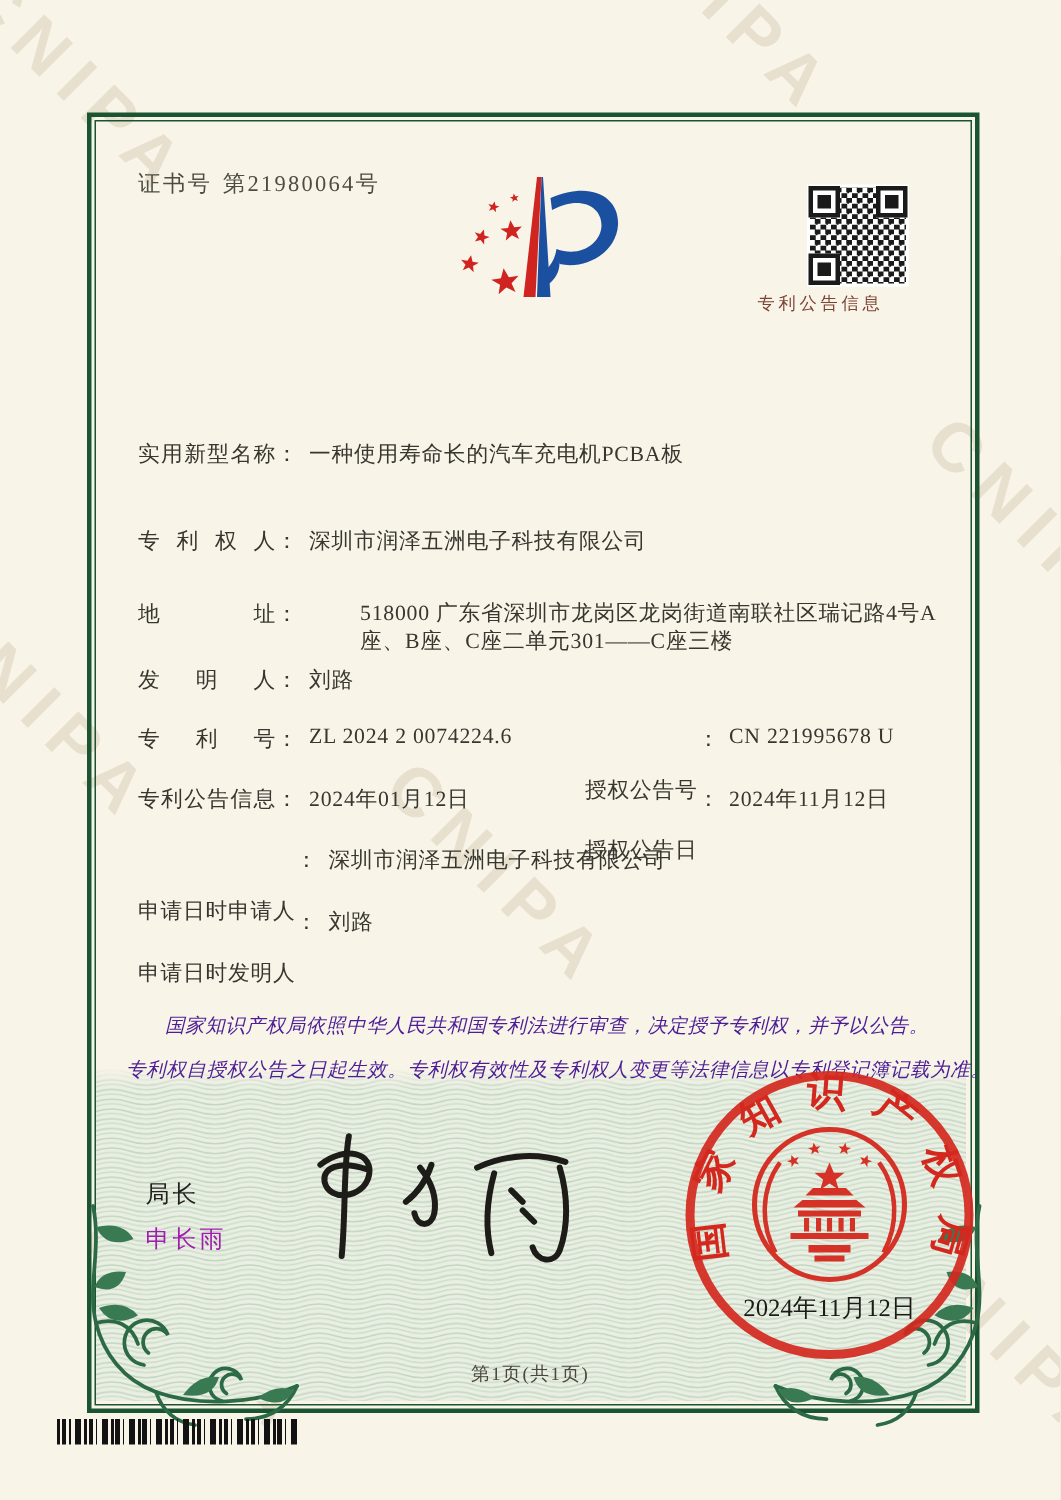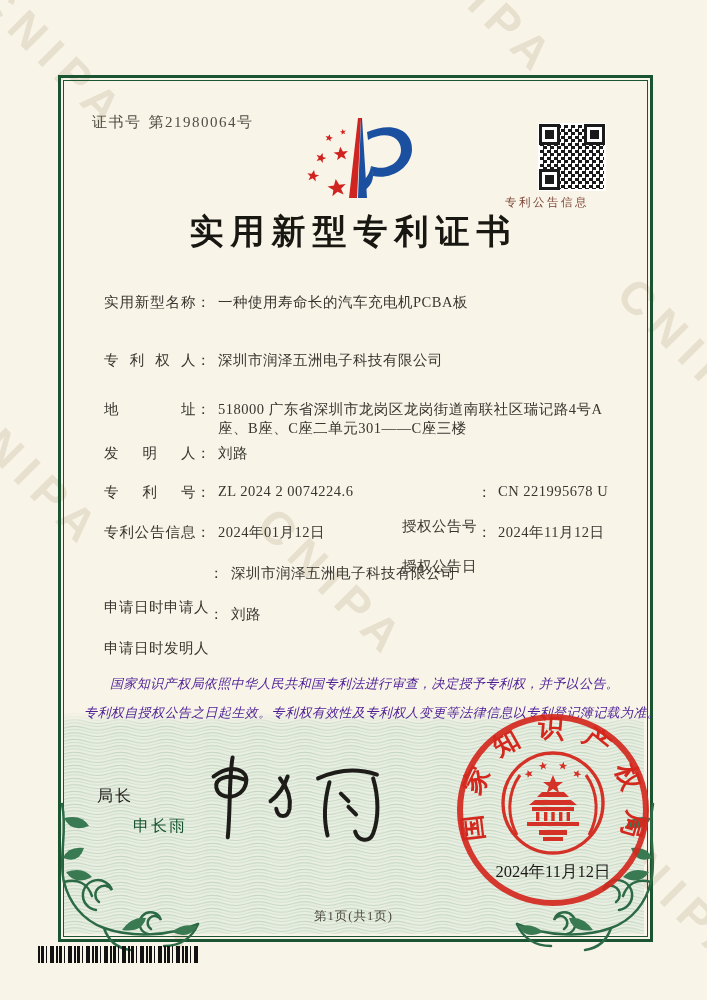--- a/index.html
+++ b/index.html
@@ -23,38 +23,38 @@
   .qr{position:absolute;left:538px;top:123px;width:64px;height:64px;background:#fff;padding:2px;z-index:4;}
   .qr-grid{position:relative;width:100%;height:100%;
            background:repeating-conic-gradient(#1a1a1a 0% 25%,#fff 0% 50%) 0 0/7px 7px;}
   .f{position:absolute;width:15px;height:15px;border:3px solid #1a1a1a;background:#fff;box-sizing:content-box;}
   .f::after{content:"";position:absolute;inset:3px;background:#1a1a1a;}
   .f.tl{left:-1px;top:-1px}.f.tr{right:-1px;top:-1px}.f.bl{left:-1px;bottom:-1px}
   .qr-cap{position:absolute;left:505px;top:195px;font-size:11.5px;letter-spacing:2.5px;color:#7d4436;z-index:4;}
   .title{position:absolute;left:63px;width:581px;top:209px;text-align:center;font-size:34px;font-weight:bold;
          letter-spacing:7px;color:#191712;z-index:4;}
   
-  .row{position:absolute;left:104px;width:556px;font-size:14.5px;letter-spacing:.5px;white-space:nowrap;z-index:4;}
+  .row{position:absolute;left:92px;width:556px;font-size:14.5px;letter-spacing:.5px;white-space:nowrap;z-index:4;}
   .lbl{display:inline-block;width:92px;text-align:justify;text-align-last:justify;vertical-align:top;}
   .lbl.auto{width:auto;text-align:left;text-align-last:auto;margin-top:34px;}
   .colon{display:inline-block;margin-right:7px;vertical-align:top;}
   .val{display:inline-block;vertical-align:top;}
-  .val.wrap{white-space:normal;width:402px;line-height:19px;}
+  .val.wrap{white-space:normal;width:402px;line-height:19px;margin-left:34px;}
   .rcol{position:absolute;left:298px;top:0;white-space:nowrap;}
   .rcol .colon{margin-right:6px;}
   
   .statement{position:absolute;left:84px;top:669px;width:545px;font-size:13px;line-height:29px;
              color:#4c1d95;letter-spacing:.4px;z-index:4;font-style:italic;}
   .statement p{margin:0;white-space:nowrap;}
   .statement .l1{text-indent:26px;}
   
   .sig-title{position:absolute;left:97px;top:786px;font-size:16px;color:#22211d;letter-spacing:2px;
              font-family:"Liberation Sans","DejaVu Sans",sans-serif;z-index:5;text-align:right;}
-  .sig-name{position:absolute;left:97px;top:816px;font-size:16px;color:#14532d;letter-spacing:2px;
-            font-family:"Liberation Sans","DejaVu Sans",sans-serif;z-index:5;margin-left:36px;}
+  .sig-name{position:absolute;left:97px;top:816px;font-size:16px;color:#a21caf;letter-spacing:2px;
+            font-family:"Liberation Sans","DejaVu Sans",sans-serif;z-index:5;}
   .sig-script{position:absolute;left:195px;top:748px;z-index:5;}
   .seal{position:absolute;left:454px;top:711px;z-index:6;}
   
   .footer{position:absolute;left:63px;width:581px;top:908px;text-align:center;font-size:12.5px;
           letter-spacing:1px;color:#4a473f;z-index:4;}
   .barcode{position:absolute;left:38px;top:946px;width:162px;height:17px;z-index:4;
            background:repeating-linear-gradient(90deg,#121212 0 2px,transparent 2px 3px,#121212 3px 6px,
            transparent 6px 8px,#121212 8px 9px,transparent 9px 12px,#121212 12px 16px,transparent 16px 18px);}
 </style>
 </head>
@@ -144,21 +144,20 @@
 
   <div class="qr">
     <div class="qr-grid">
       <div class="f tl"></div>
       <div class="f tr"></div>
       <div class="f bl"></div>
     </div>
   </div>
   <div class="qr-cap">专利公告信息</div>
 
-  <div class="title">实用新型专利证书</div>
 
   <div class="row" style="top:293px">
     <span class="lbl">实用新型名称</span><span class="colon">：</span><span class="val">一种使用寿命长的汽车充电机PCBA板</span>
   </div>
 
   <div class="row" style="top:351px">
     <span class="lbl">专利权人</span><span class="colon">：</span><span class="val">深圳市润泽五洲电子科技有限公司</span>
   </div>
 
   <div class="row" style="top:400px">

